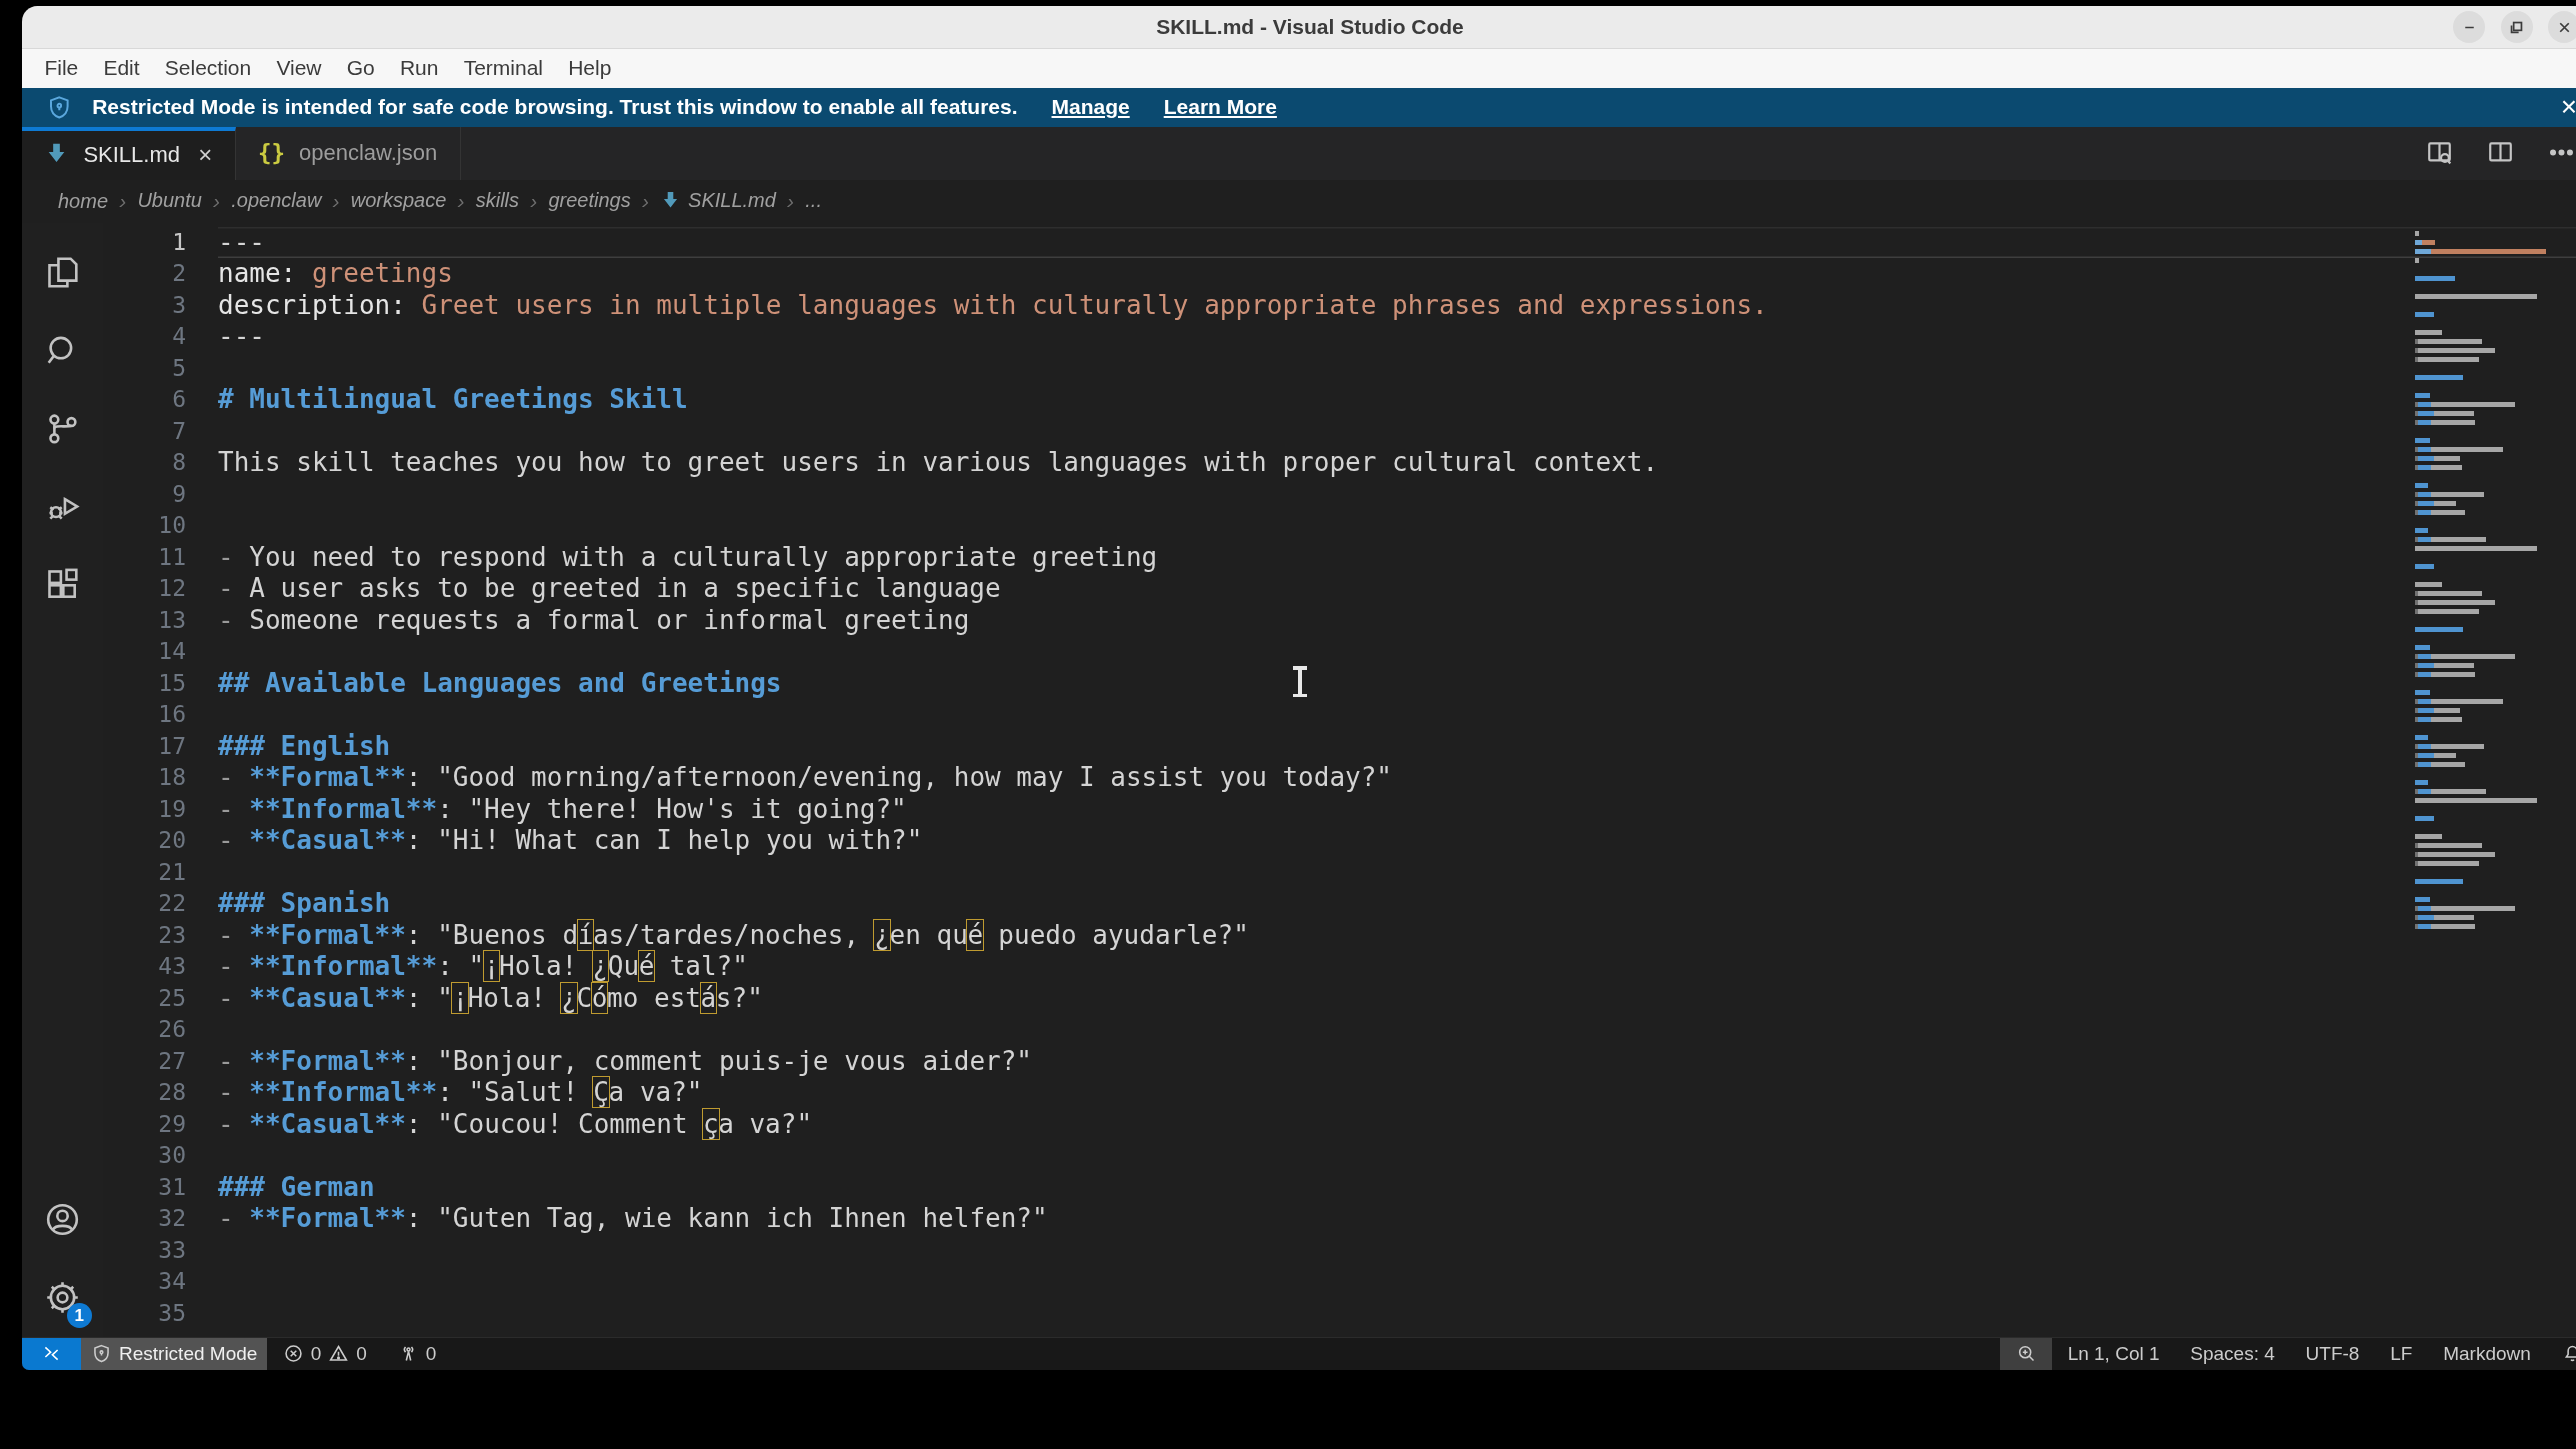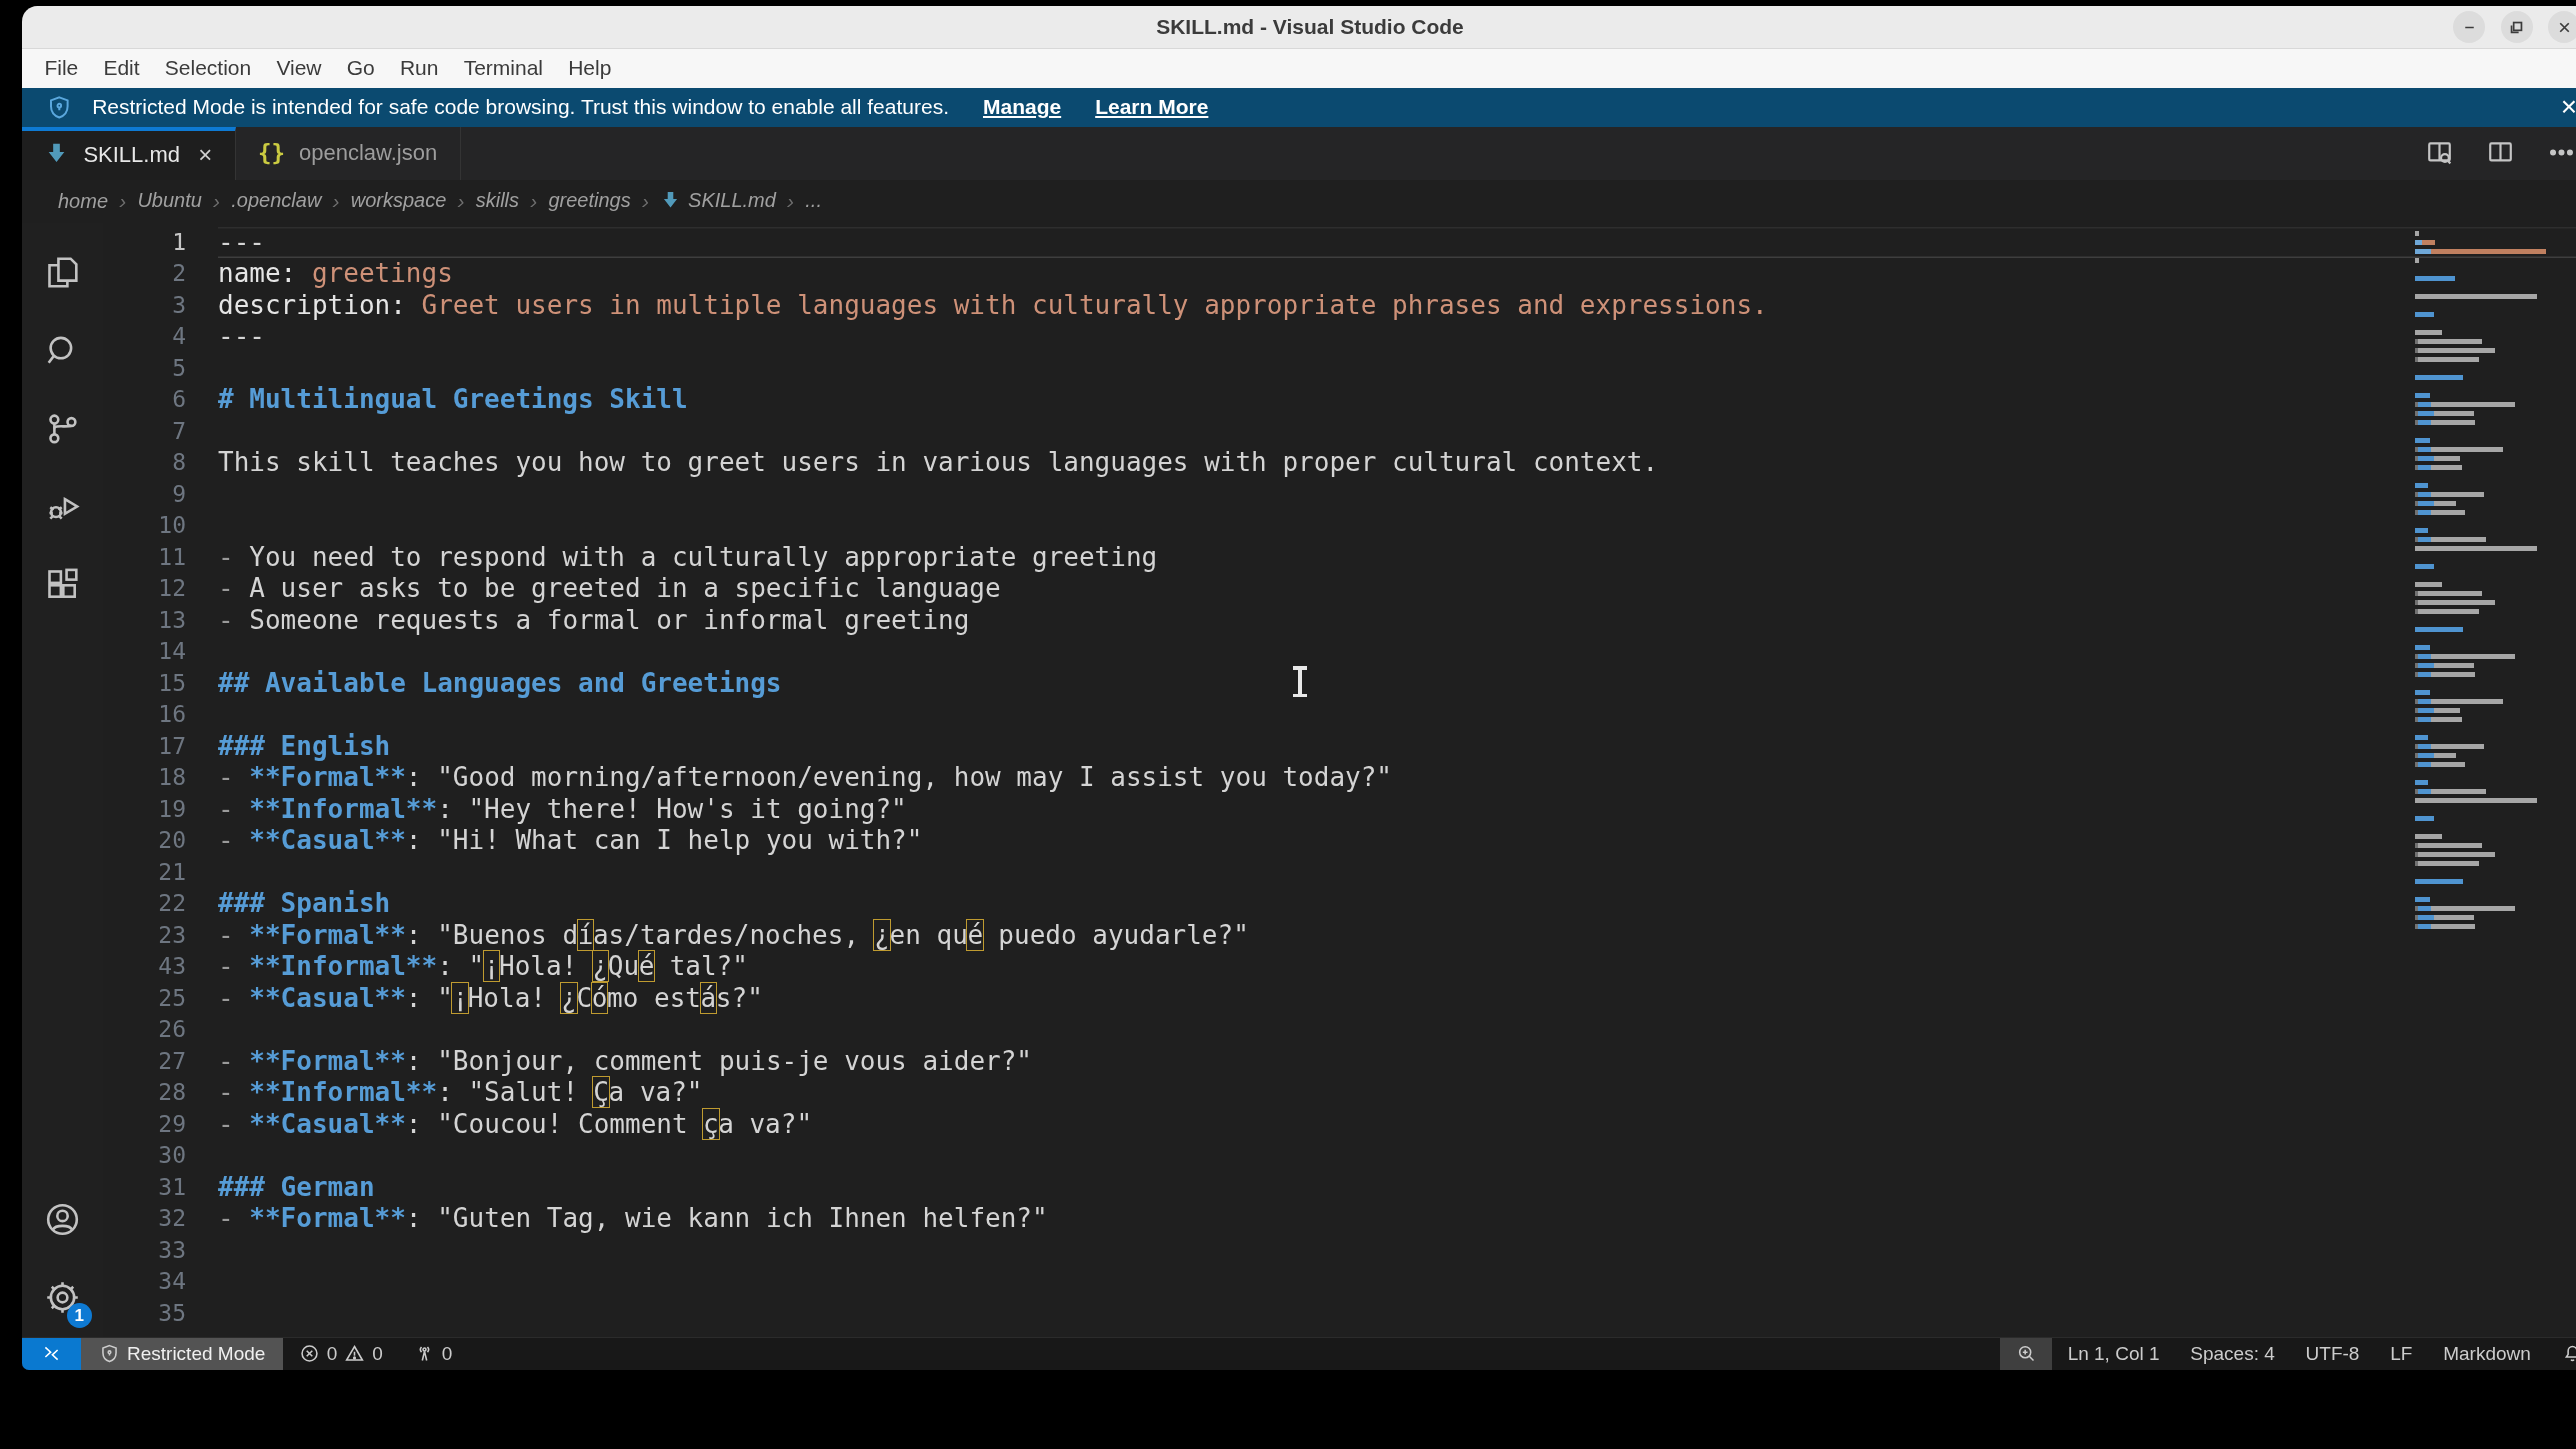--- a/index.html
+++ b/index.html
@@ -21,21 +21,21 @@
   
   .menubar { height:39px; background:#f7f7f7; display:flex; align-items:center;
              padding-left:9.8px; flex:none; }
   .menu-item { font-size:21px; color:#3b3b3b; padding:0 12.6px; height:100%; display:flex; align-items:center; }
 
   
   .banner { height:39px; background:#0b4a70; color:#fff; display:flex; align-items:center;
             padding:0 24px; font-size:21px; position:relative; flex:none; }
   .banner .shield { margin-right:19.6px; display:flex; }
   .banner .shield svg { width:26.6px; height:26.6px; stroke:#5aa7dd; fill:none; stroke-width:1.8; }
-  .banner .msg { font-weight:400; }
+  .banner .msg { font-weight:700; }
   .banner a { color:#fff; font-weight:700; text-decoration:underline; margin-left:34px; }
   .banner .close { position:absolute; right:21px; font-size:28px; color:#fff; font-weight:400; }
 
   
   .tabbar { height:53px; background:#252526; display:flex; position:relative; flex:none; }
   .tab { display:flex; align-items:center; gap:14px; padding:0 22.4px; font-size:22px;
          color:#9d9d9d; background:#252526; border-right:0.7px solid #343434; }
   .tab.active { background:#1e1e1e; color:#e7e7e7; border-top:4.9px solid #0e7ad3; }
   .tab .md-ic svg { width:25px; height:25px; }
   .tab .json-ic { color:#cbcb41; font-weight:700; font-size:22.4px; font-family:"DejaVu Sans Mono", monospace; }
@@ -84,21 +84,21 @@
   .scrollbar { position:absolute; top:0; right:0; width:21px; height:100%; }
   .thumb { position:absolute; top:5.6px; right:0.7px; width:19px; height:515px; background:rgba(140,140,140,.55); }
 
   
   .statusbar { height:33px; background:#181818; border-top:0.7px solid #2b2b2b; display:flex;
                align-items:center; font-size:19px; color:#cccccc; flex:none; }
   .sb-item { display:flex; align-items:center; gap:7px; padding:0 15.4px; height:100%; }
   .sb-item svg { width:21px; height:21px; stroke:#ccc; fill:none; stroke-width:1.8; }
   .sb-remote { background:#0a79d0; width:59px; justify-content:center; padding:0; }
   .sb-remote svg { stroke:#fff; }
-  .sb-restricted { background:#535353; color:#f0f0f0; padding:0 18px; }
+  .sb-restricted { background:#535353; color:#f0f0f0; padding:0 10px; }
   .sb-zoom { background:#3f3f3f; margin-left:0; }
   .sb-right { margin-left:auto; display:flex; align-items:center; height:100%; }
 
   
   .ibeam { position:absolute; left:1292px; top:666px; width:17px; height:31px; }
   .ibeam:before, .ibeam:after { content:""; position:absolute; left:1.4px; width:14px; height:3.5px; background:#e8e8e8; }
   .ibeam:before { top:0; } .ibeam:after { bottom:0; }
   .ibeam span { position:absolute; left:6.3px; top:1.4px; bottom:1.4px; width:4.2px; background:#e8e8e8; display:block; }
 </style>
 </head>

